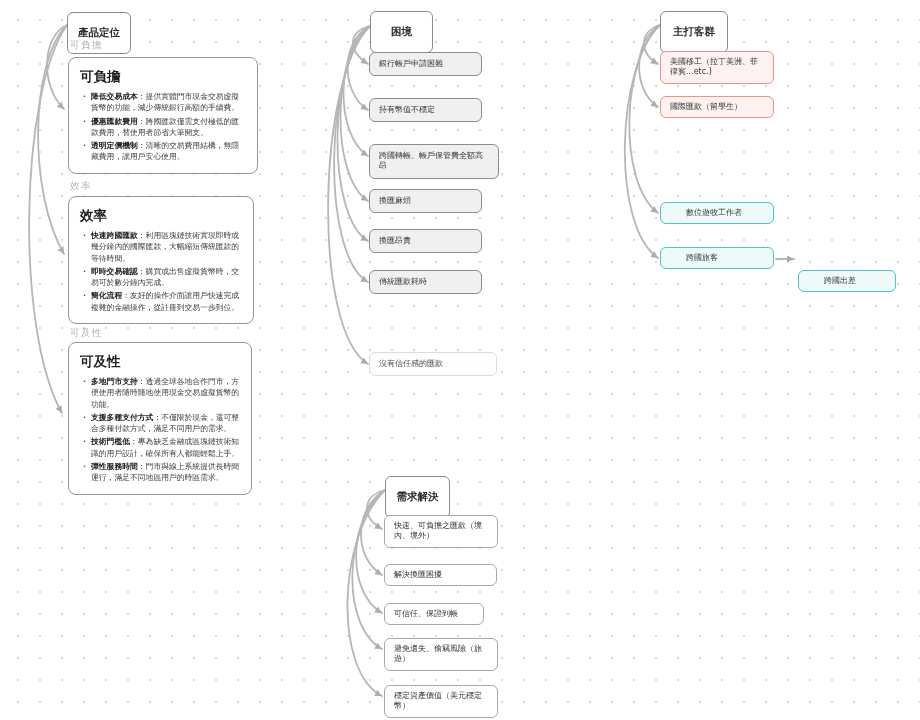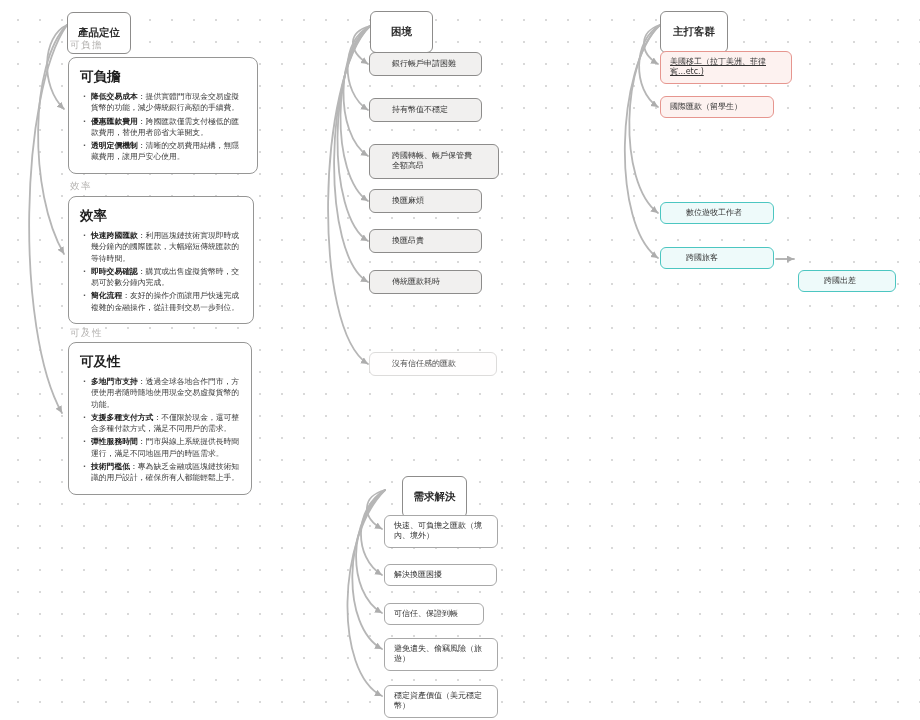--- a/index.html
+++ b/index.html
@@ -7,21 +7,21 @@
     position:relative;width:920px;height:720px;overflow:hidden;background:#ffffff;
     background-image:radial-gradient(circle,#d9d9d9 1px,transparent 1.4px);
     background-size:22px 22px;background-position:7px 9px;
     font-family:"DejaVu Sans","Liberation Sans",sans-serif;
   }
   svg.connectors{position:absolute;left:0;top:0;pointer-events:none;}
   .conn{fill:none;stroke:#b6b6b6;stroke-width:1.8;stroke-linecap:round;}
   .node{
     position:absolute;box-sizing:border-box;border-radius:6px;
     display:flex;align-items:center;background:#fff;
-    font-size:8px;line-height:1.3;color:#343434;padding:6px 22px;
+    font-size:8px;line-height:1.3;color:#343434;padding:6px 9px;
   }
   .root{
     border:1.5px solid #8d8c8b;font-weight:700;font-size:10.5px;color:#2b2b2b;
     justify-content:center;padding:20px 8px;border-radius:6px;
   }
   .gray{background:#f1f0ef;border:1.4px solid #8d8c8b;}
   .white{background:#ffffff;border:1px solid #a8a8a8;padding:5px 9px;}
   .faded{background:#fffefe;border:1px solid #dddcdb;color:#4c4c4c;}
   .red{background:#fdf2f0;border:1.4px solid #e6968f;padding:5px 9px;}
   .teal{background:#eefafa;border:1.4px solid #4cc6c1;padding:5px 25px;}
@@ -94,41 +94,41 @@
       <li><b>簡化流程</b><span>：友好的操作介面讓用戶快速完成複雜的金融操作，從註冊到交易一步到位。</span></li>
     </ul>
   </div>
 
   <div class="sec-label" style="left:70px;top:327px;">可及性</div>
   <div class="card" style="left:68px;top:342px;width:184px;min-height:144px;">
     <h3>可及性</h3>
     <ul>
       <li><b>多地門市支持</b><span>：透過全球各地合作門市，方便使用者隨時隨地使用現金交易虛擬貨幣的功能。</span></li>
       <li><b>支援多種支付方式</b><span>：不僅限於現金，還可整合多種付款方式，滿足不同用戶的需求。</span></li>
+      <li><b>技術門檻低</b><span>：專為缺乏金融或區塊鏈技術知識的用戶設計，確保所有人都能輕鬆上手。</span></li>
       <li><b>彈性服務時間</b><span>：門市與線上系統提供長時間運行，滿足不同地區用戶的時區需求。</span></li>
-      <li><b>技術門檻低</b><span>：專為缺乏金融或區塊鏈技術知識的用戶設計，確保所有人都能輕鬆上手。</span></li>
     </ul>
   </div>
 
   <div class="node root" style="left:370px;top:11px;width:63px;height:26px;">困境</div>
   <div class="node gray" style="left:369px;top:52px;width:113px;">銀行帳戶申請困難</div>
   <div class="node gray" style="left:369px;top:98px;width:113px;">持有幣值不穩定</div>
   <div class="node gray" style="left:369px;top:144px;width:130px;">跨國轉帳、帳戶保管費全額高昂</div>
   <div class="node gray" style="left:369px;top:189px;width:113px;">換匯麻煩</div>
   <div class="node gray" style="left:369px;top:229px;width:113px;">換匯昂貴</div>
   <div class="node gray" style="left:369px;top:270px;width:113px;">傳統匯款耗時</div>
   <div class="node faded" style="left:369px;top:352px;width:128px;">沒有信任感的匯款</div>
 
   <div class="node root" style="left:660px;top:11px;width:68px;height:25px;">主打客群</div>
-  <div class="node red" style="left:660px;top:51px;width:132px;text-decoration:underline;">美國移工（拉丁美洲、菲律賓...etc.)</div>
+  <div class="node red" style="left:660px;top:51px;width:114px;">美國移工（拉丁美洲、菲律賓...etc.)</div>
   <div class="node red" style="left:660px;top:96px;width:114px;">國際匯款（留學生）</div>
   <div class="node teal" style="left:660px;top:202px;width:114px;">數位遊牧工作者</div>
   <div class="node teal" style="left:660px;top:247px;width:114px;">跨國旅客</div>
   <div class="node teal" style="left:798px;top:247px;width:98px;margin-top:23px;">跨國出差</div>
 
-  <div class="node root" style="left:402px;top:476px;width:65px;height:40px;">需求解決</div>
+  <div class="node root" style="left:385px;top:476px;width:65px;height:40px;">需求解決</div>
   <div class="node white" style="left:384px;top:515px;width:114px;">快速、可負擔之匯款（境內、境外）</div>
   <div class="node white" style="left:384px;top:564px;width:113px;">解決換匯困擾</div>
   <div class="node white" style="left:384px;top:603px;width:100px;">可信任、保證到帳</div>
   <div class="node white" style="left:384px;top:638px;width:114px;">避免遺失、偷竊風險（旅遊）</div>
   <div class="node white" style="left:384px;top:685px;width:114px;">穩定資產價值（美元穩定幣）</div>
 
 </div>
 
 </body></html>

